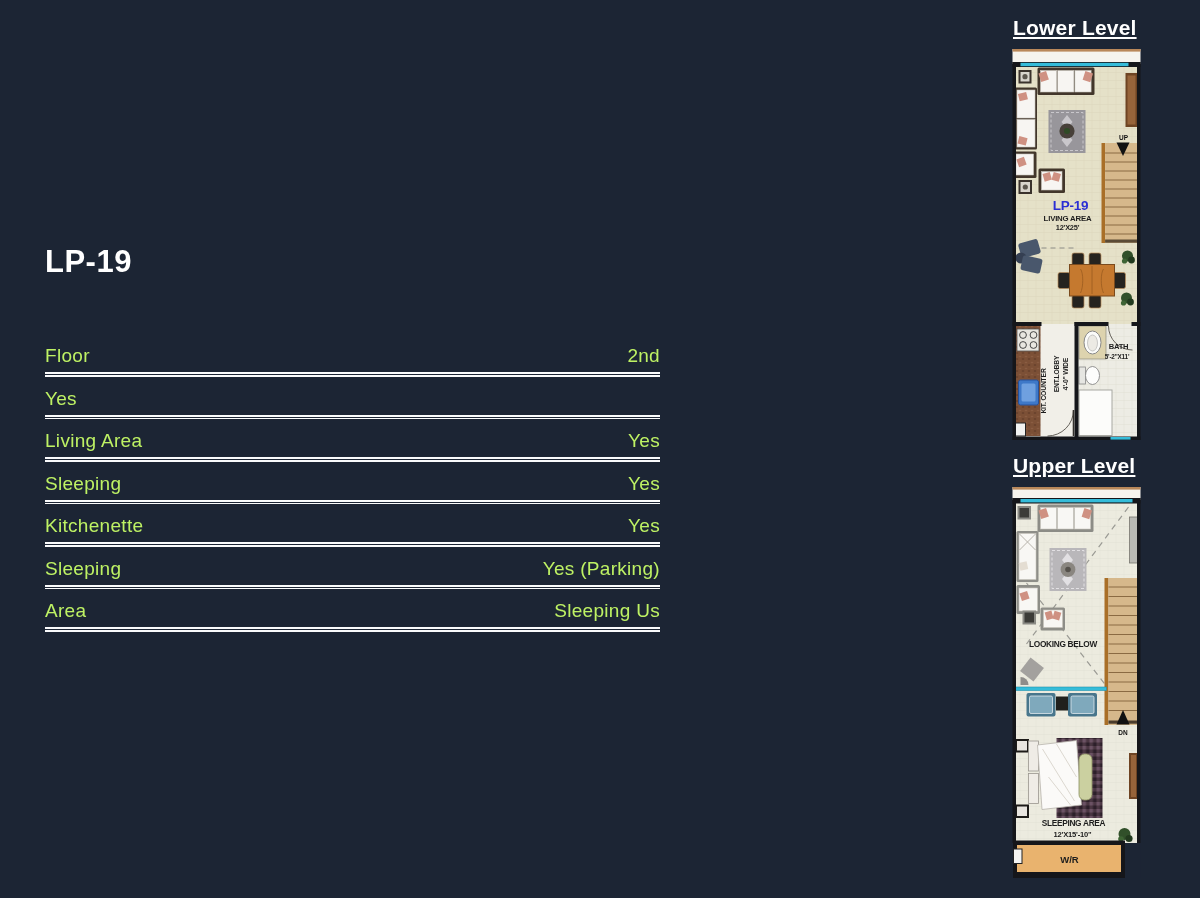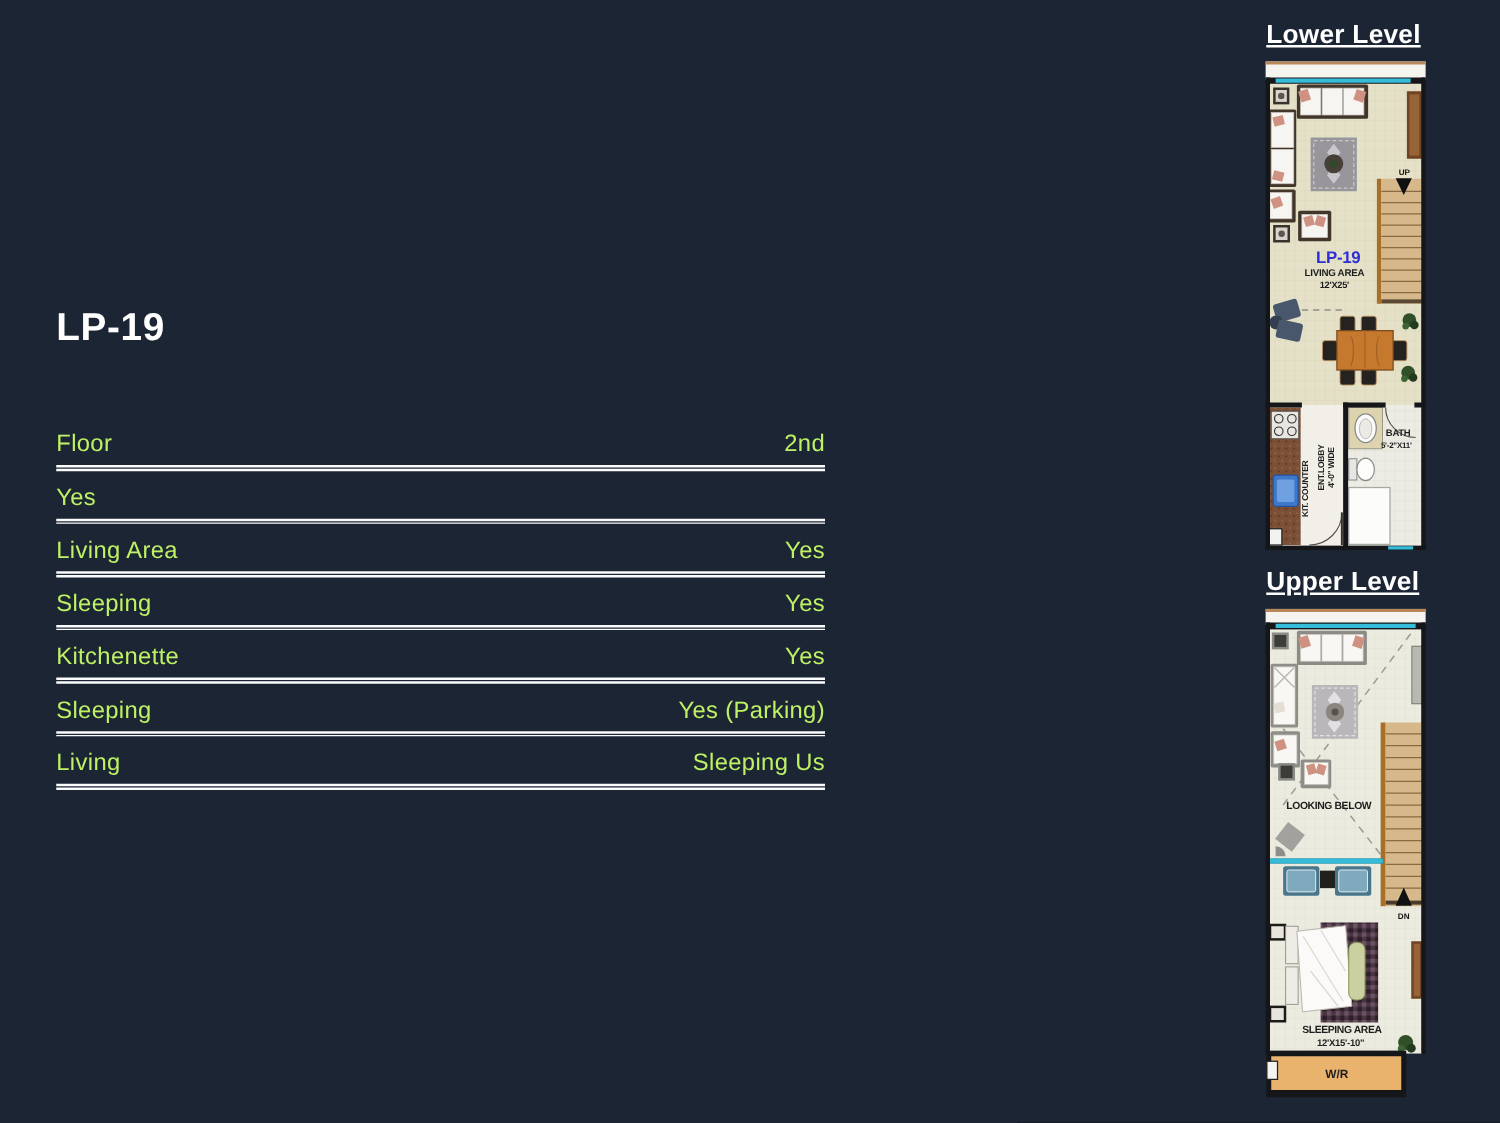--- a/index.html
+++ b/index.html
@@ -63,21 +63,21 @@
     </div>
     <div class="spec-row">
       <span class="spec-label">Kitchenette</span>
       <span class="spec-value">Yes</span>
     </div>
     <div class="spec-row">
       <span class="spec-label">Sleeping</span>
       <span class="spec-value">Yes (Parking)</span>
     </div>
     <div class="spec-row">
-      <span class="spec-label">Living</span>
+      <span class="spec-label">Area</span>
       <span class="spec-value">Sleeping Us</span>
     </div>
   </div>
 
   <div class="plan-block plan-lower">
     <h2 class="plan-title">Lower Level</h2>
     <svg class="plan-svg" width="129" height="391" viewBox="0 0 128 391">
       <defs>
         <pattern id="gridL" width="8" height="8" patternUnits="userSpaceOnUse">
           <rect width="8" height="8" fill="#e5e1c8"></rect>

